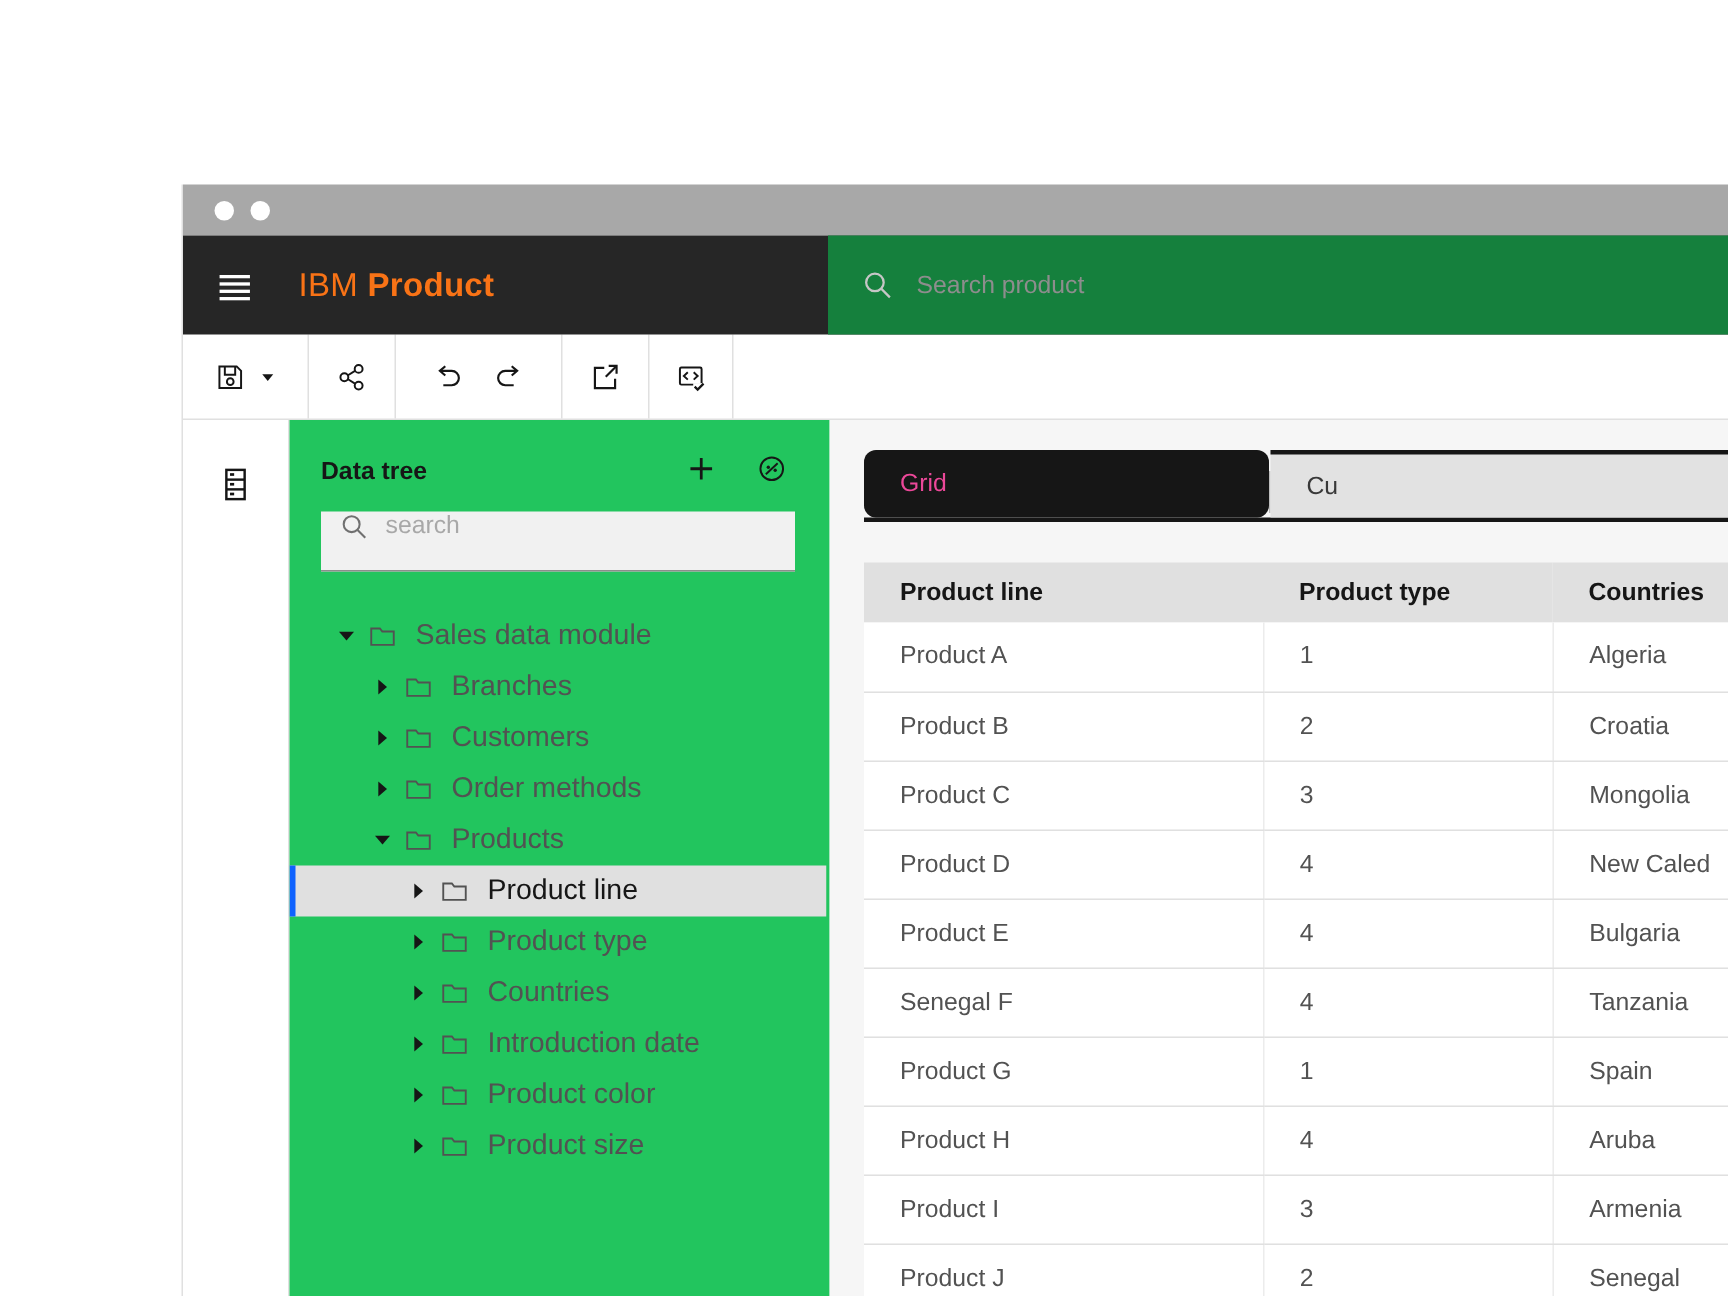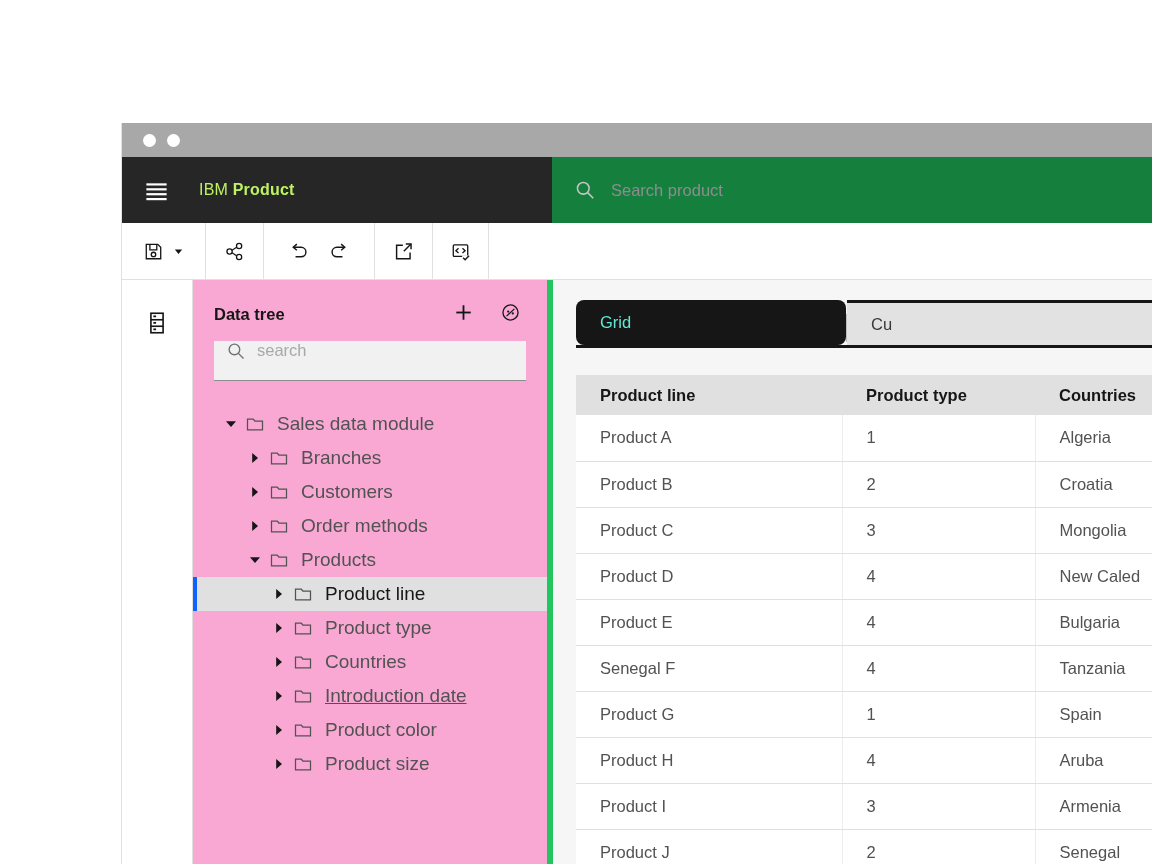--- a/index.html
+++ b/index.html
@@ -13,21 +13,21 @@
                 border-left:1px solid #e0e0e0; background:#fff; display:flex; flex-direction:column; }
 
   
   .chrome { height:34px; background:#a8a8a8; flex:0 0 auto; display:flex; align-items:center; padding-left:21px; }
   .chrome .dot { width:13px; height:13px; border-radius:50%; background:#ffffff; margin-right:11px; }
 
   
   .hdr { height:66px; background:#262626; flex:0 0 auto; position:relative; display:flex; align-items:center; }
   .hdr-menu { width:57px; height:100%; background:transparent; border:0; display:flex; align-items:center;
               justify-content:flex-end; padding-right:9px; cursor:pointer; }
-  .brand { color:#bef264; font-size:16px; margin-left:20px; letter-spacing:.2px; white-space:nowrap; }
+  .brand { color:#f97316; font-size:22px; margin-left:20px; letter-spacing:.2px; white-space:nowrap; }
   .brand b { font-weight:700; }
   .hdr-search { position:absolute; left:430px; top:0; right:0; bottom:0; background:#15803d;
                 display:flex; align-items:center; padding-left:22px; }
   .hdr-search input { background:transparent; border:0; outline:none; color:#f4f4f4; font-size:16.5px;
                       margin-left:15px; width:420px; font-family:inherit; }
   .hdr-search input::placeholder { color:#8d8d8d; }
 
   
   .toolbar { height:57px; flex:0 0 auto; background:#fff; border-bottom:1px solid #e0e0e0; display:flex; }
   .tb-cell { height:100%; border-right:1px solid #e0e0e0; display:flex; align-items:center; justify-content:center; }
@@ -38,21 +38,21 @@
 
   
   .body-row { flex:1 1 auto; display:flex; min-height:0; }
 
   .rail { width:71px; flex:0 0 auto; border-right:1px solid #e0e0e0; background:#fff;
           display:flex; flex-direction:column; align-items:center; padding-top:30px; }
   .rail-btn { background:transparent; border:0; cursor:pointer; color:#161616; }
   .rail-btn svg { width:26px; height:26px; }
 
   
-  .tree-panel { width:360px; flex:0 0 auto; border-right:6px solid #22c55e; background:#f9a8d4;
+  .tree-panel { width:360px; flex:0 0 auto; border-right:2px solid #22c55e; background:#22c55e;
                 padding-top:22px; overflow:hidden; }
   .tree-head { display:flex; align-items:center; padding:0 26px 0 21px; }
   .tree-title { font-size:16.5px; font-weight:700; flex:1; }
   .tree-head .hbtn { background:transparent; border:0; cursor:pointer; color:#161616; margin-left:26px; }
   .tree-head .hbtn svg { width:21px; height:21px; }
   .tree-search { margin:15px 21px 0; height:40px; background:#f1f1f1; border-bottom:1px solid #8d8d8d;
                  display:flex; align-items:flex-start; padding-left:12px; }
   .tree-search input { background:transparent; border:0; outline:none; font-size:16.5px; color:#161616;
                        margin-left:11px; width:240px; font-family:inherit; }
   .tree-search input::placeholder { color:#a8a8a8; }
@@ -61,21 +61,21 @@
   .tree-item .twisty { width:16px; height:16px; color:#161616; flex:0 0 auto; }
   .tree-item .twisty svg { width:16px; height:16px; }
   .tree-item .node-icon { margin-left:6px; margin-right:12px; color:#525252; flex:0 0 auto; }
   .tree-item .node-icon svg { width:20px; height:20px; }
   .tree-item.selected { background:#e0e0e0; border-left:4px solid #0f62fe; color:#161616; }
 
   
   .main { flex:1 1 auto; background:#f6f6f6; padding:23px 0 0 23px; overflow:hidden; min-width:0; }
   .tab-bar { width:822px; height:45px; display:flex; align-items:flex-end; border-bottom:3px solid #161616; }
   .tab { height:45px; display:flex; align-items:center; padding-left:24px; font-size:16.5px; cursor:pointer; }
-  .tab.active { width:270px; background:#161616; color:#5eead4; border-radius:8px; }
+  .tab.active { width:270px; background:#161616; color:#ec4899; border-radius:8px; }
   .tab.inactive { background:#e2e2e2; color:#393939; border-top:3px solid #161616; }
   .tab.w-fixed { width:270px; }
   .tab.w-flex { flex:1; }
   .tab-divider { width:1px; height:28px; background:#bdbdbd; align-self:center; margin-top:8px; }
 
   
   table.grid { margin-top:27px; border-collapse:collapse; table-layout:fixed; width:620px; }
   table.grid col.c1 { width:266px; } table.grid col.c2 { width:193px; } table.grid col.c3 { width:161px; }
   table.grid th { background:#e0e0e0; height:40px; text-align:left; font-size:16.5px; font-weight:700;
                   color:#161616; padding:0 0 0 24px; }
@@ -340,21 +340,21 @@
                 <path d="M5.2 3v10L11 8z" fill="currentColor"></path>
               </svg>
             </span>
             <span class="node-icon icon">
               <svg viewBox="0 0 32 32" fill="none" stroke="currentColor" stroke-width="2">
                 <path d="M4 25.5V8h9.2l2.6 3.2H28v14.3z"></path>
               </svg>
             </span>
             <span>Countries</span>
           </div>
-          <div class="tree-item" style="padding-left: 78px; text-decoration: underline;">
+          <div class="tree-item" style="padding-left: 78px;">
             <span class="twisty icon">
               <svg viewBox="0 0 16 16">
                 <path d="M5.2 3v10L11 8z" fill="currentColor"></path>
               </svg>
             </span>
             <span class="node-icon icon">
               <svg viewBox="0 0 32 32" fill="none" stroke="currentColor" stroke-width="2">
                 <path d="M4 25.5V8h9.2l2.6 3.2H28v14.3z"></path>
               </svg>
             </span>

